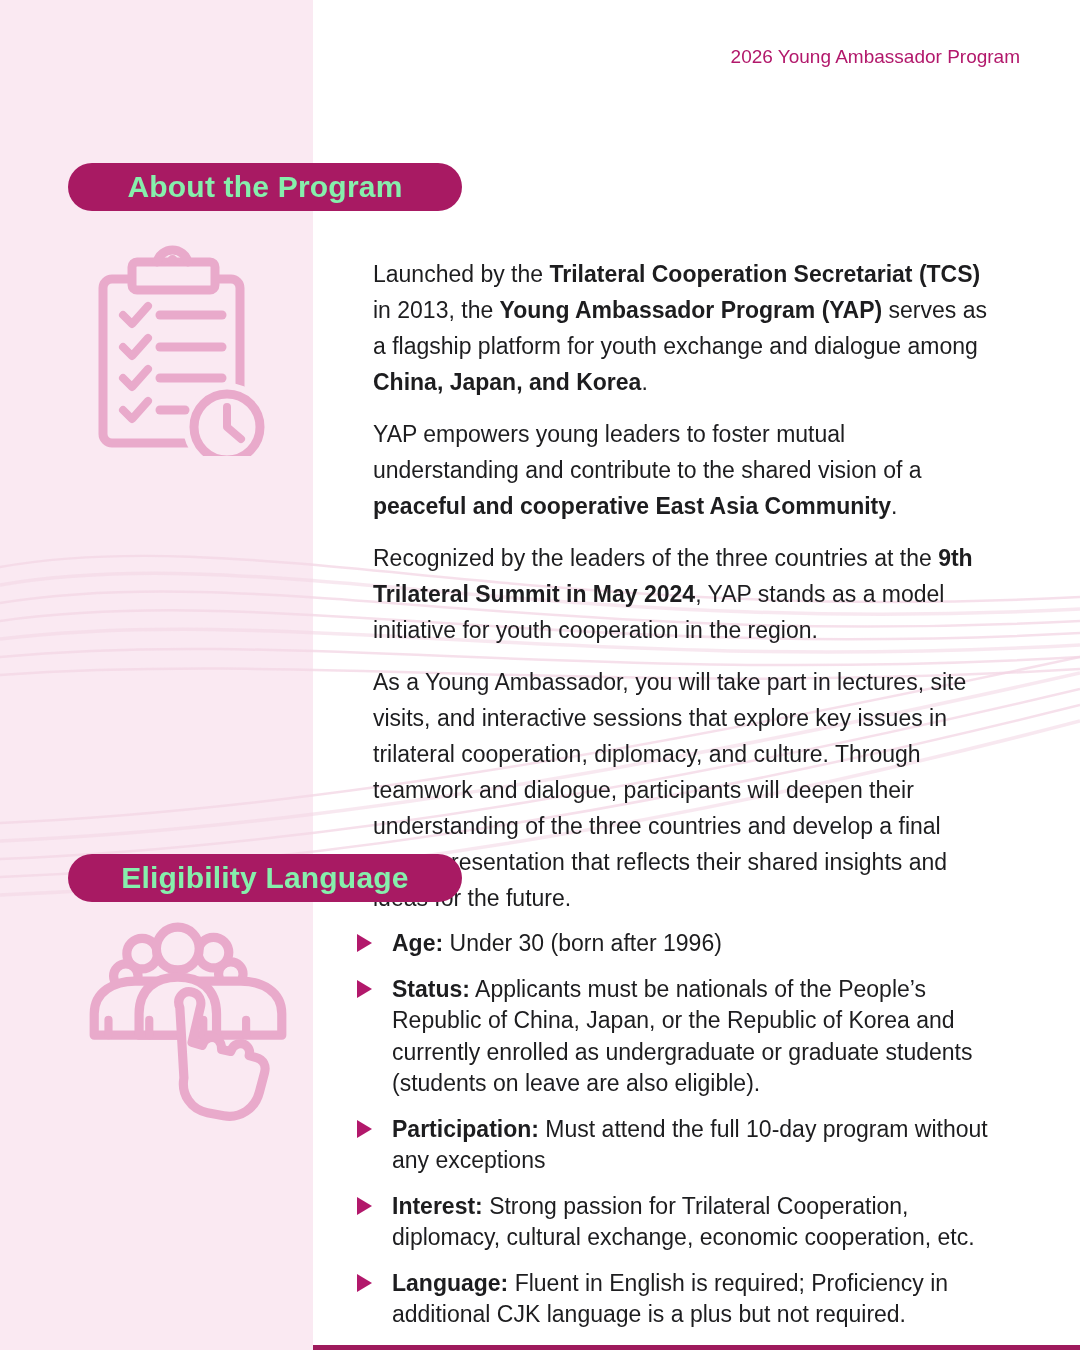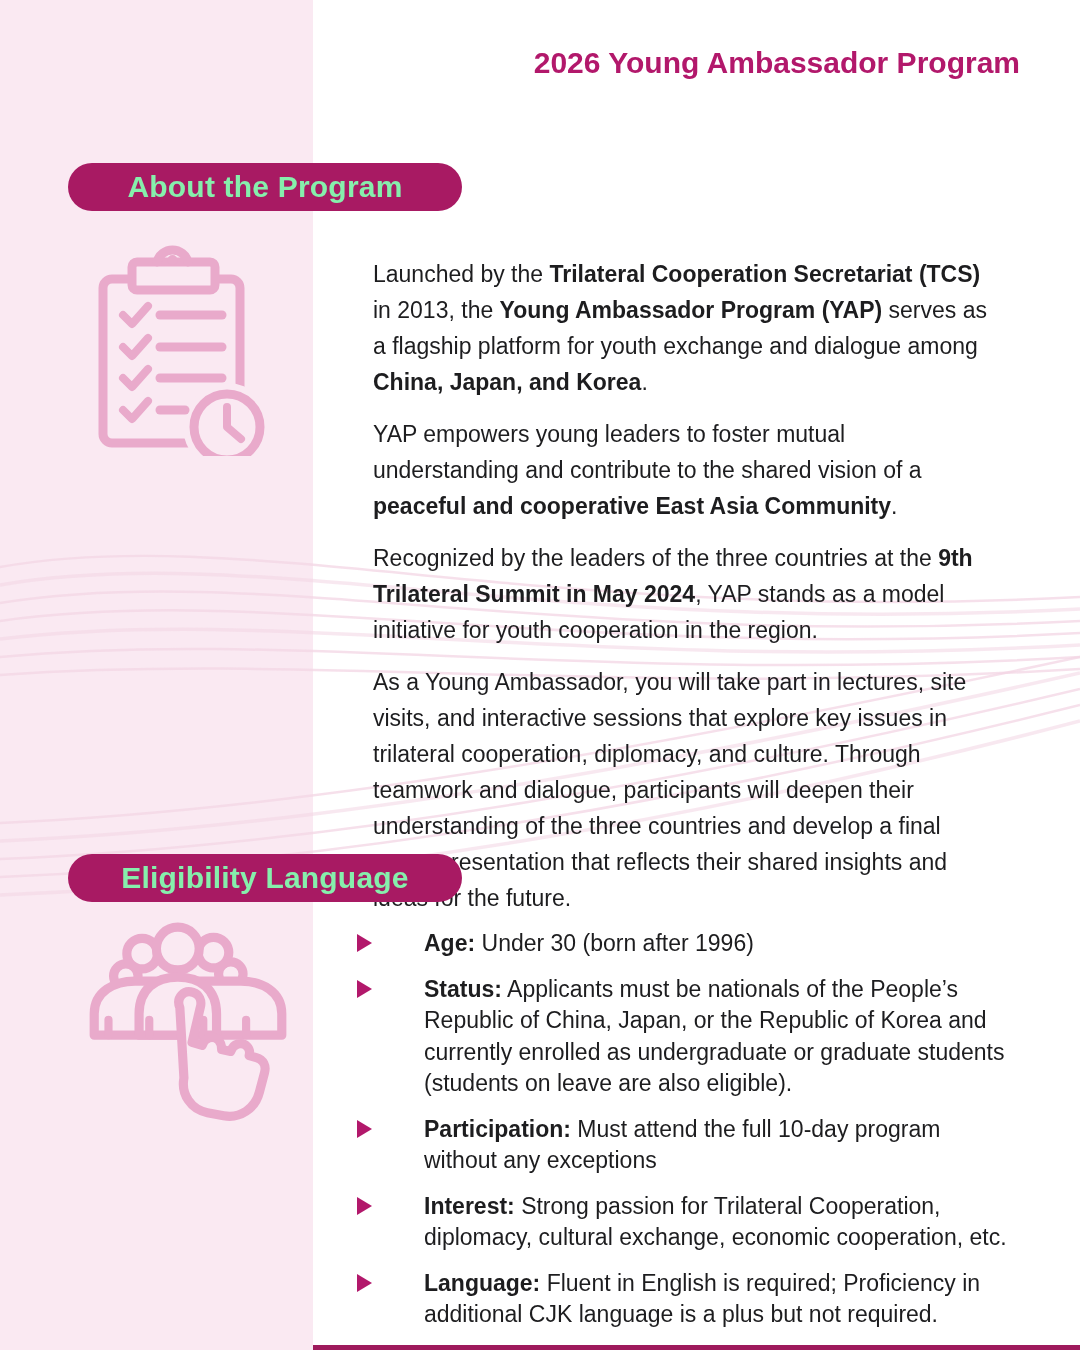--- a/index.html
+++ b/index.html
@@ -6,21 +6,21 @@
   .page{
     position:relative;width:1080px;height:1350px;background:#ffffff;overflow:hidden;
     font-family:"Liberation Sans",sans-serif;color:var(--ink,#1d1d1f);
   }
   .sidebar{position:absolute;left:0;top:0;width:313px;height:1350px;background:var(--sidebar,#fae9f2);}
   .waves{position:absolute;left:0;top:505px;width:1080px;height:400px;pointer-events:none;}
   .waves path{fill:none;stroke:var(--wave,#f3d5e4);}
   .waves .w1{stroke-width:2.5;opacity:.75;}
   .waves .w2{stroke-width:3.5;opacity:.55;}
   .header-title{
-    position:absolute;top:46px;right:60px;font-size:30px;font-weight:700;
+    position:absolute;top:46px;right:60px;font-size:19px;font-weight:400;
     color:var(--accent,#b2186b);white-space:nowrap;
   }
   .pill{
     position:absolute;left:68px;width:394px;height:48px;border-radius:24px;
     background:var(--pill,#a81a63);color:#86efac;font-size:30px;font-weight:700;
     display:flex;align-items:center;justify-content:center;letter-spacing:.2px;
   }
   #pill-about{top:163px;}
   #pill-elig{top:854px;}
   .body-text{
@@ -34,21 +34,21 @@
   #people-icon{left:86px;top:920px;}
   .st{fill:none;stroke:var(--icon,#e9aacb);stroke-width:9;stroke-linecap:round;stroke-linejoin:round;}
   .st8{fill:none;stroke:var(--icon,#e9aacb);stroke-width:8;stroke-linecap:round;stroke-linejoin:round;}
   .stf{fill:var(--sidebar,#fae9f2);stroke:var(--icon,#e9aacb);stroke-width:9;stroke-linecap:round;stroke-linejoin:round;}
   .mask{fill:var(--sidebar,#fae9f2);stroke:none;}
   .dot{fill:var(--icon,#e9aacb);stroke:none;}
   .elig-list{
     position:absolute;left:357px;top:928px;width:662px;
     font-size:23px;line-height:31.5px;
   }
-  .elig-item{display:flex;margin-bottom:14px;gap:32px;}
+  .elig-item{display:flex;margin-bottom:14px;}
   .tri{
     flex:0 0 auto;width:0;height:0;margin:6px 20px 0 0;
     border-top:9px solid transparent;border-bottom:9px solid transparent;
     border-left:15px solid var(--accent,#b2186b);
   }
   .item-body{flex:1;}
   .footer-bar{position:absolute;left:313px;right:0;bottom:0;height:5px;background:var(--bar,#9e1a5c);}
 </style>
 </head>
 <body>

